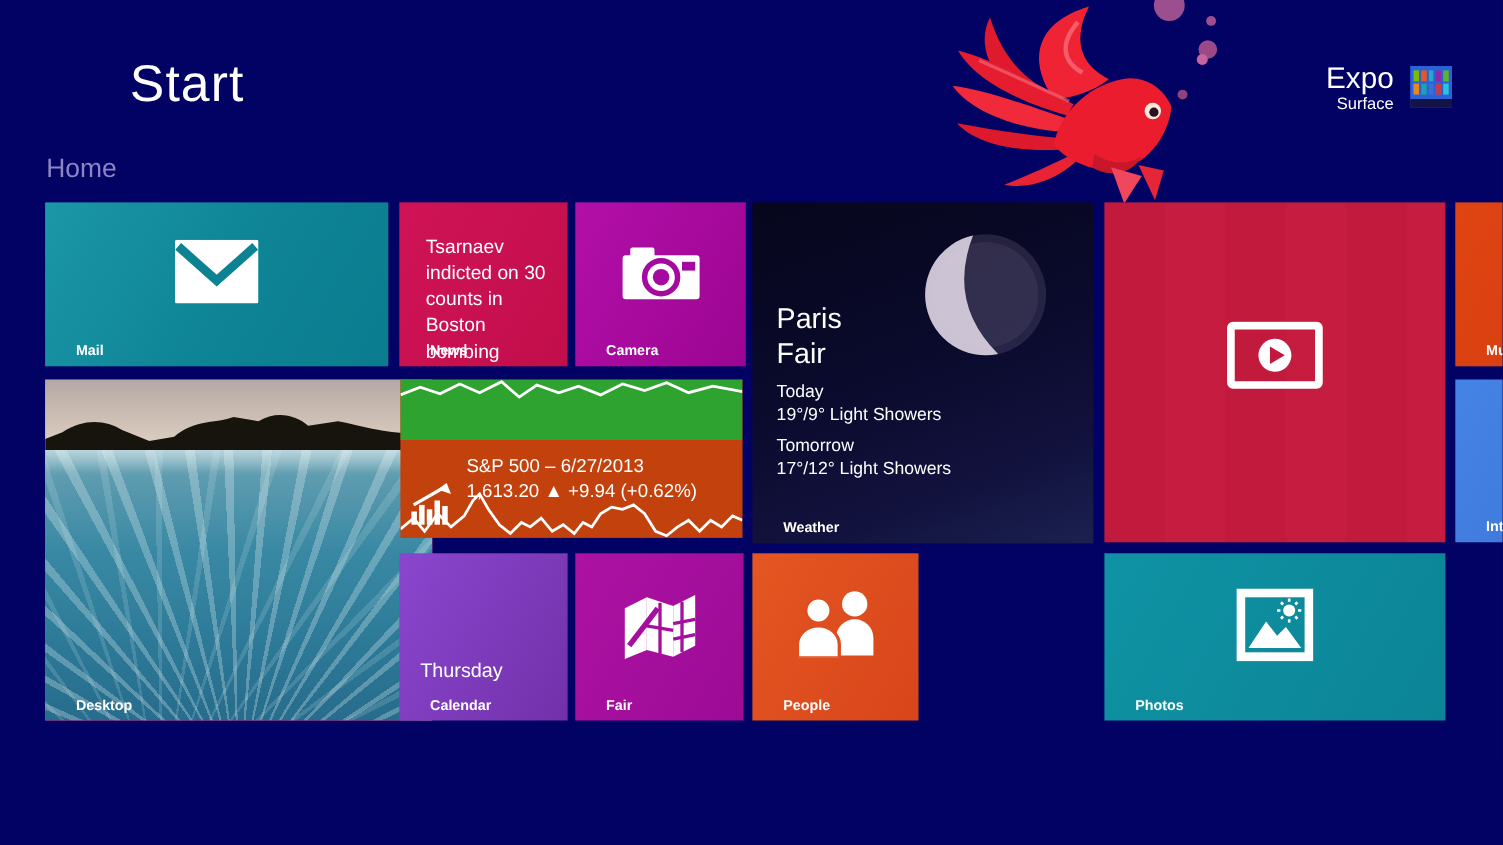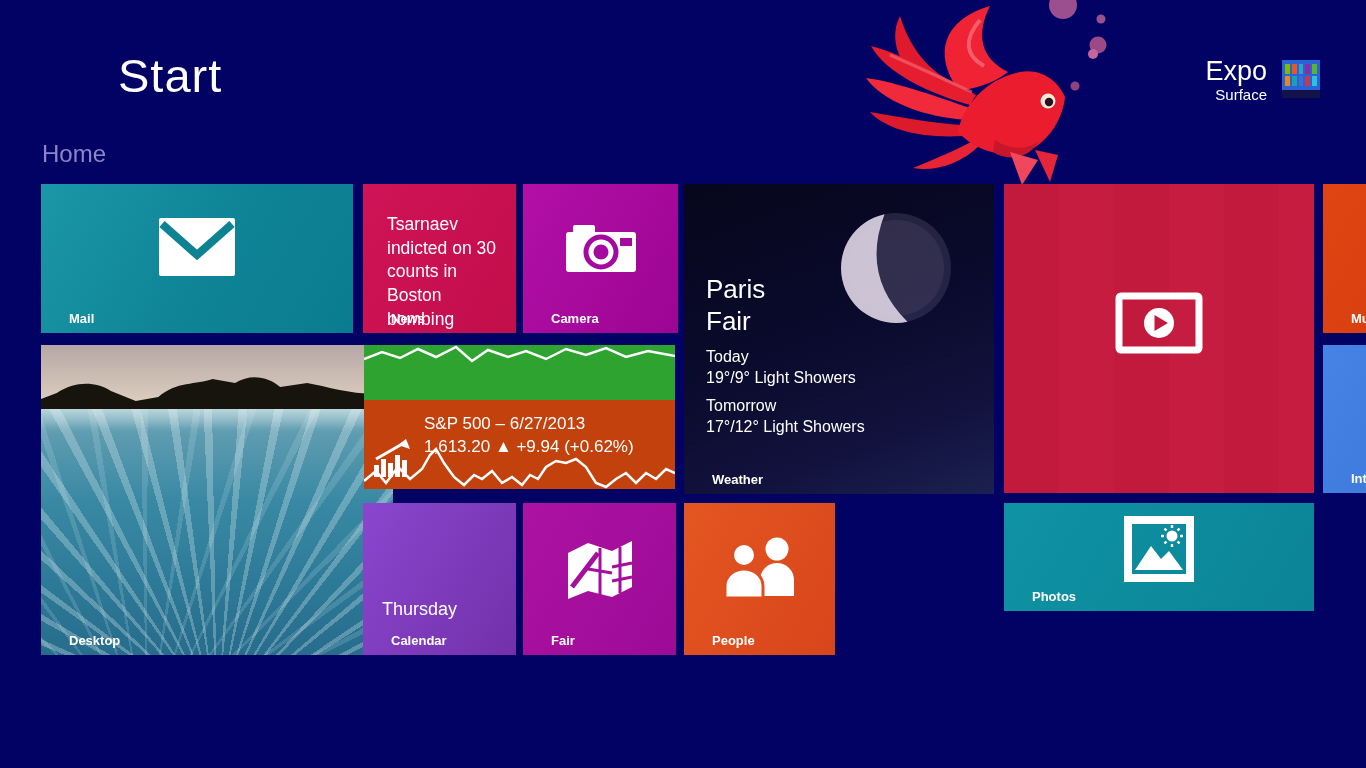--- a/index.html
+++ b/index.html
@@ -66,21 +66,21 @@
   .tile-desktop { left:41px;  top:345px; width:352px; height:310px; background:#ec4899; }
   .tile-finance { left:364px; top:345px; width:311px; height:144px; background:#c2410c; }
   .tile-internet{ left:1323px; top:345px; width:150px; height:148px;
                   background:linear-gradient(120deg,#4583e4 0%,#3a75d6 100%); }
   .tile-calendar{ left:363px; top:503px; width:153px; height:152px;
                   background:linear-gradient(120deg,#8a46ce 0%,#7231aa 100%); }
   .tile-maps    { left:523px; top:503px; width:153px; height:152px;
                   background:linear-gradient(120deg,#ad12a2 0%,#9c0b96 100%); }
   .tile-people  { left:684px; top:503px; width:151px; height:152px;
                   background:linear-gradient(120deg,#e45622 0%,#d8451a 100%); }
-  .tile-photos  { left:1004px; top:503px; width:310px; height:108px;
+  .tile-photos  { left:1004px; top:503px; width:310px; height:152px;
                   background:linear-gradient(120deg,#0f93a4 0%,#0b8496 100%); }
 
   
   .wx { position:absolute; left:22px; font-weight:300; }
   .wx-temp { top:2px;  font-size:64px; font-weight:200; }
   .wx-city { top:90px; font-size:26px; }
   .wx-cond { top:122px; font-size:26px; }
   .wx-s1 { top:164px; font-size:16px; }
   .wx-s2 { top:185px; font-size:16px; }
   .wx-s3 { top:213px; font-size:16px; }

